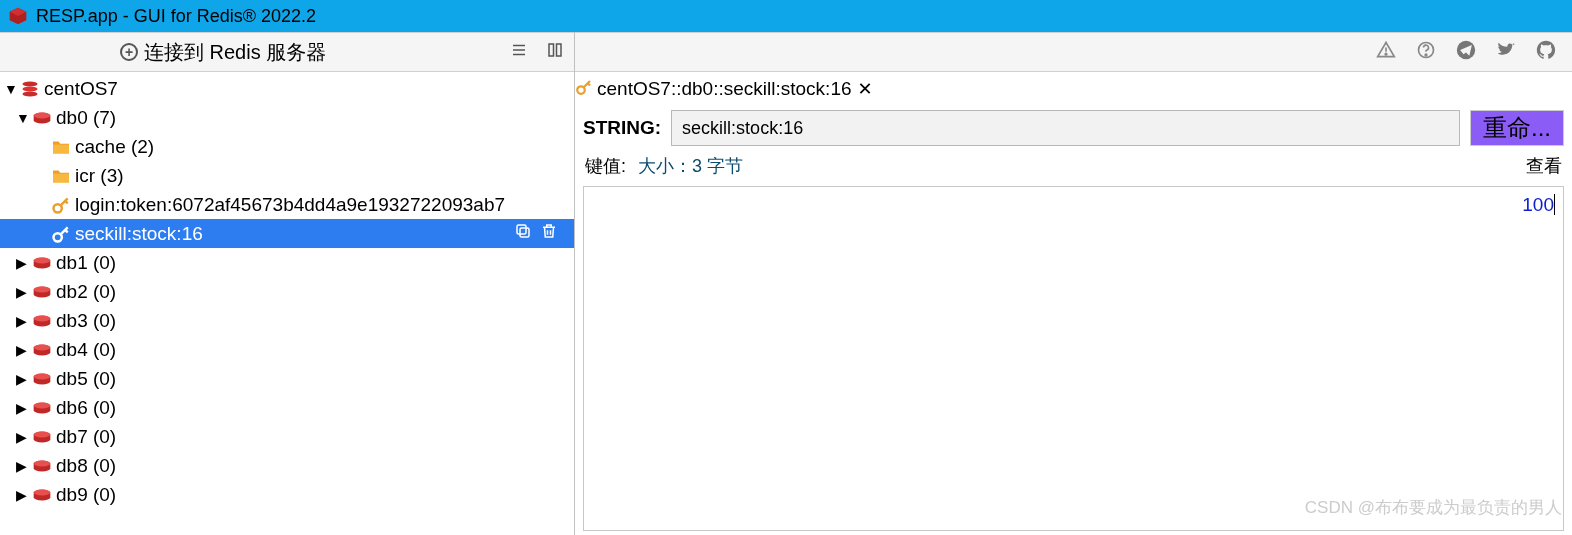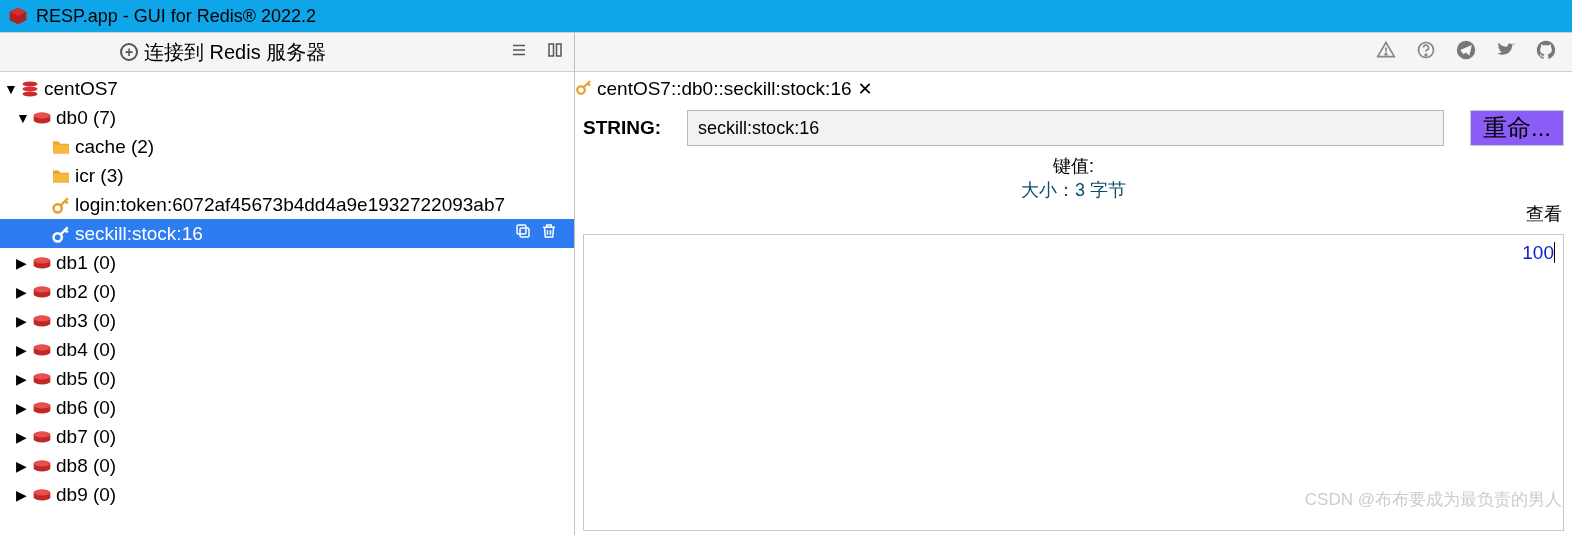--- a/index.html
+++ b/index.html
@@ -22,30 +22,30 @@
 .indent-2 { padding-left: 35px; }
 .row-actions { margin-left: auto; display: flex; gap: 8px; padding-right: 16px; }
 .row-actions svg { width: 18px; height: 18px; }
 .right-pane { flex: 1; display: flex; flex-direction: column; }
 .right-toolbar { height: 40px; background: #f5f5f5; border-top: 1px solid #d0d0d0; border-bottom: 1px solid #d0d0d0; display: flex; align-items: center; justify-content: flex-end; padding: 0 16px; gap: 20px; }
 .right-toolbar svg { width: 20px; height: 20px; stroke: #888; fill: none; }
 .right-toolbar .filled { fill: #777; stroke: none; }
 .breadcrumb { height: 34px; display: flex; align-items: center; justify-content: flex-start; font-size: 19px; }
 .breadcrumb .key-icon { margin-right: 4px; }
 .breadcrumb .close { margin-left: 6px; font-size: 18px; }
-.key-row { display: flex; align-items: center; padding: 4px 8px; gap: 26px; }
+.key-row { display: flex; align-items: center; padding: 4px 8px; gap: 10px; }
 .key-row .label { font-weight: bold; font-size: 19px; }
 .key-input { flex: 1; height: 36px; border: 1px solid #b8b8b8; background: #f2f2f2; padding: 0 10px; font-size: 18px; }
 .key-row .btn { height: 36px; padding: 0 12px; background: #8b5cf6; border: 1px solid #ccc; font-size: 24px; display: flex; align-items: center; }
-.meta-row { display: flex; align-items: center; padding: 4px 10px; font-size: 18px; gap: 0; flex-direction: column; }
+.meta-row { display: flex; align-items: center; padding: 4px 10px; font-size: 18px; gap: 12px; }
 .meta-row .size { color: #0c4a6e; }
 .meta-row .view-btn { margin-left: auto; font-size: 18px; }
 .value-box { flex: 1; margin: 4px 8px; border: 1px solid #c8c8c8; padding: 6px 8px; font-family: Consolas, monospace; font-size: 19px; color: #1020d0; position: relative; text-align: right; }
 .value-box .cursor { border-right: 1px solid #000; }
-.watermark { position: absolute; right: 10px; bottom: 24px; color: #ccc; font-size: 17px; pointer-events: none; }
+.watermark { position: absolute; right: 10px; bottom: 16px; color: #ccc; font-size: 17px; pointer-events: none; }
 </style>
 </head>
 <body>
 
 <div class="titlebar">
   <span class="app-icon">
     <svg viewBox="0 0 24 24">
         <polygon points="12,2 22,7 22,17 12,22 2,17 2,7" fill="#b02020"></polygon>
         <polygon points="12,2 22,7 12,12 2,7" fill="#d03030"></polygon>
       </svg>

